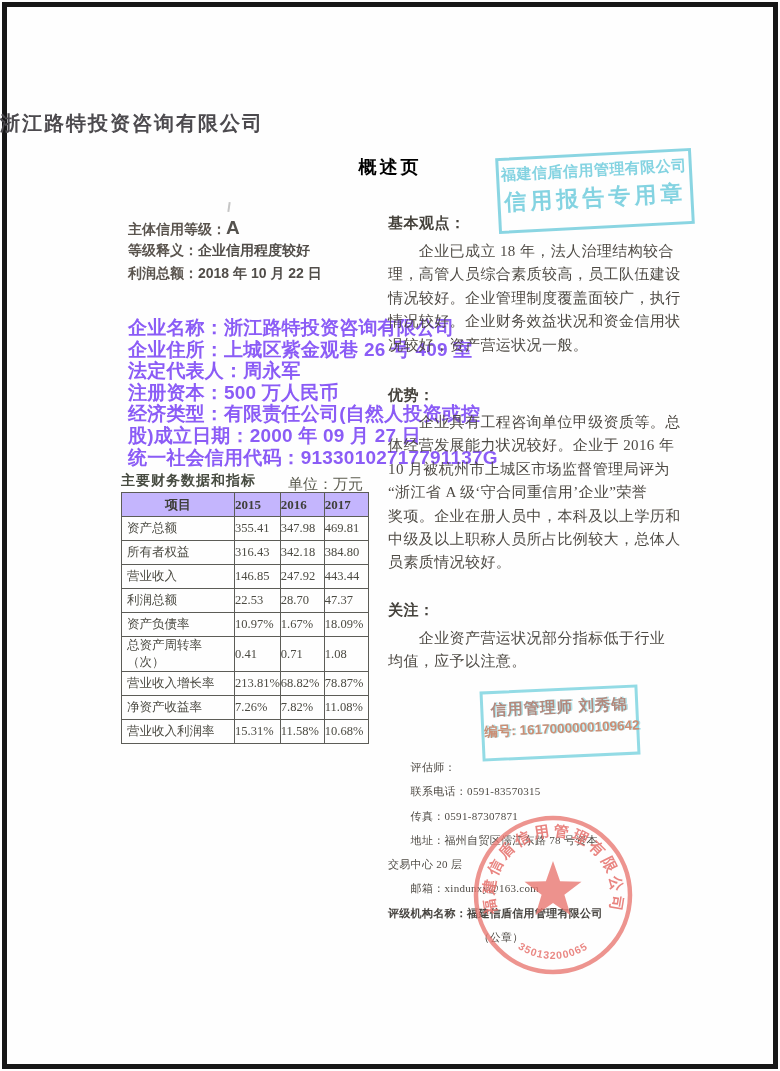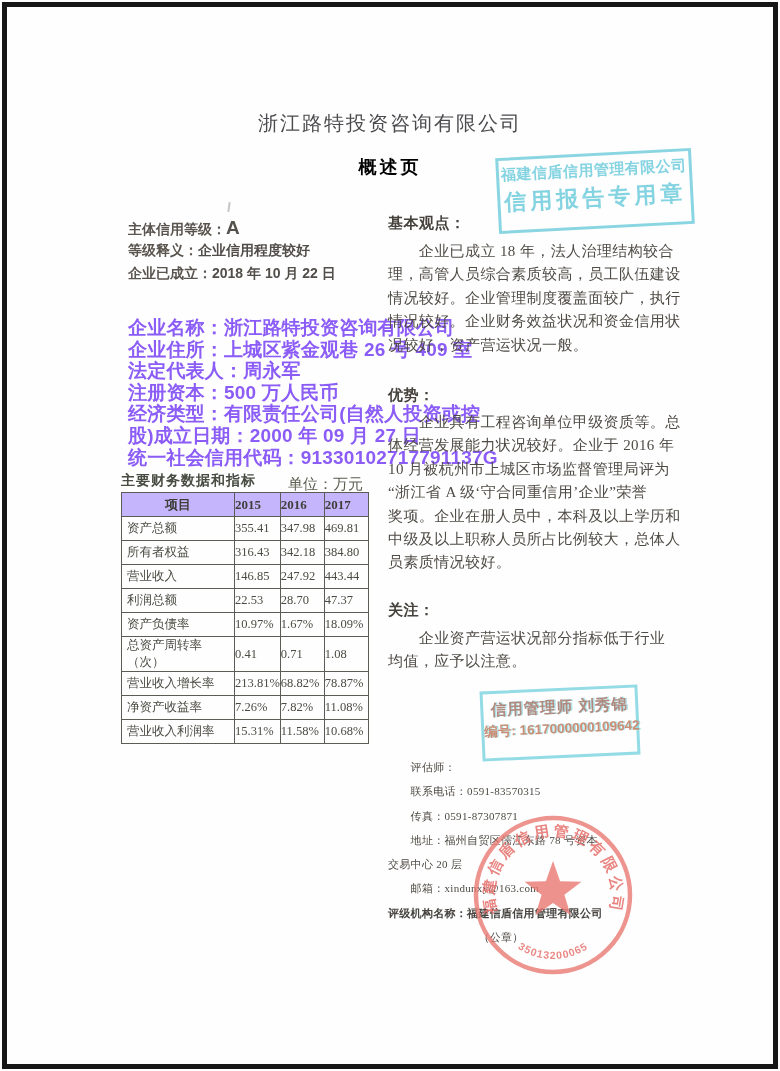--- a/index.html
+++ b/index.html
@@ -1,21 +1,21 @@
 <!DOCTYPE html>
 <html><head>
 <meta charset="utf-8">
 <style>
   html,body{margin:0;padding:0;background:#ffffff;}
   .page{position:relative;width:780px;height:1071px;background:#fefefe;overflow:hidden;
         font-family:"Liberation Sans",sans-serif;}
   .frame{position:absolute;inset:2px;border:5px solid #161616;pointer-events:none;}
 
-  .doc-title{position:absolute;top:110px;left:0;width:100%;text-align:center;
-    font-size:20px;font-weight:400;letter-spacing:2px;color:#4c4a4e;}
+  .doc-title{position:absolute;top:110px;left:0;width:100%;text-align:left;
+    font-size:20px;font-weight:700;letter-spacing:2px;color:#4c4a4e;}
   .doc-subtitle{position:absolute;top:155px;left:0;width:100%;text-align:center;
     font-size:18px;font-weight:600;letter-spacing:3px;color:#000000;}
 
   
   .rating{position:absolute;left:128px;top:216px;font-size:14px;font-weight:700;color:#5a544e;}
   .rating .row{height:23px;line-height:23px;}
   .rating .val{color:#514d49;}
   .rating .grade{font-size:19px;font-weight:700;color:#55524e;}
 
   .company{position:absolute;left:128px;top:317px;font-size:19px;font-weight:700;
@@ -79,21 +79,21 @@
   </div>
 
   <div class="rating">
     <div class="row">
       <span>主体信用等级：</span><span class="grade">A</span>
     </div>
     <div class="row">
       <span>等级释义：</span><span class="val">企业信用程度较好</span>
     </div>
     <div class="row">
-      <span>企业已成立：</span><span class="val">2018 年 10 月 22 日</span>
+      <span>利润总额：</span><span class="val">2018 年 10 月 22 日</span>
     </div>
   </div>
 
   <div class="company">企业名称：浙江路特投资咨询有限公司
 企业住所：上城区紫金观巷 26 号 409 室
 法定代表人：周永军
 注册资本：500 万人民币
 经济类型：有限责任公司(自然人投资或控
 股)成立日期：2000 年 09 月 27 日
 统一社会信用代码：91330102717791137G</div>

